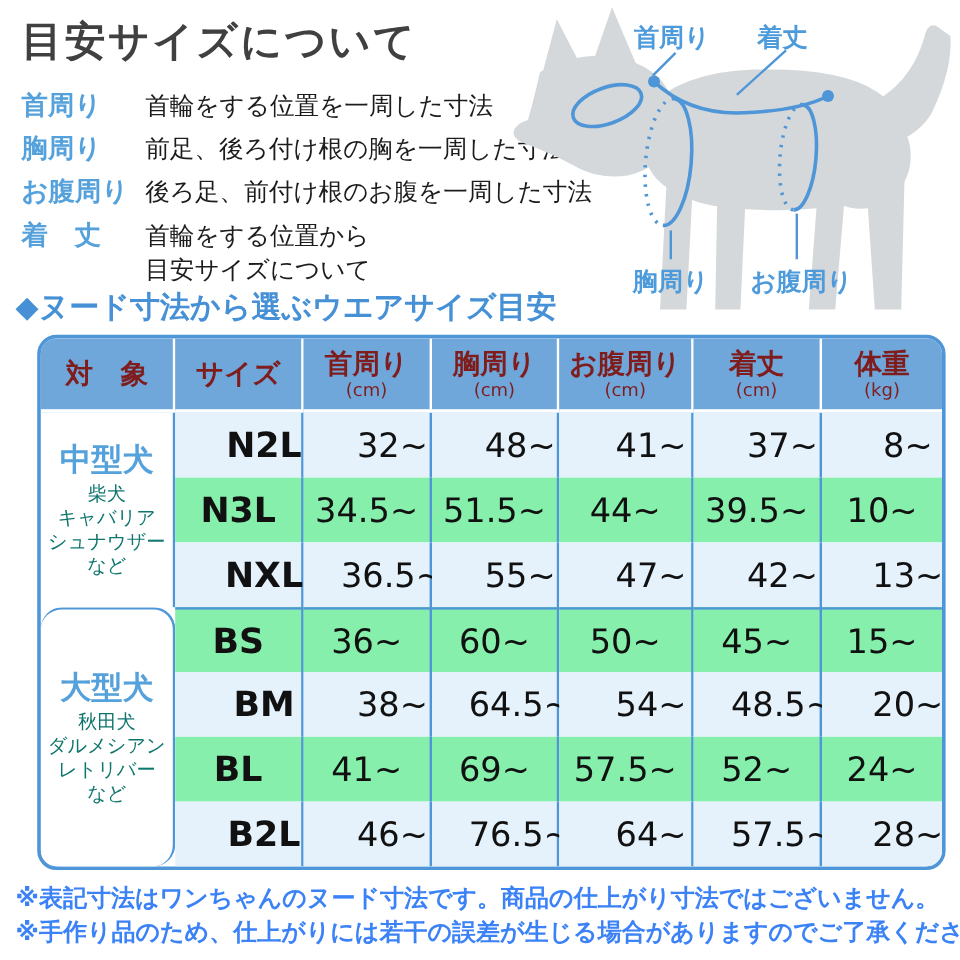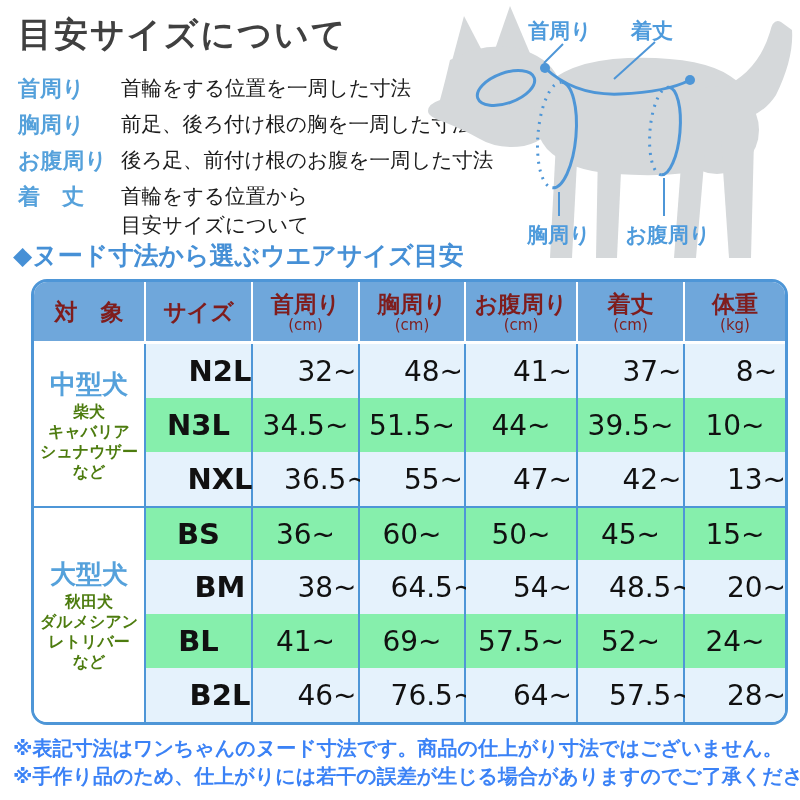--- a/index.html
+++ b/index.html
@@ -66,23 +66,23 @@
   }
   .td.cl{border-right:none;}
   .td.alt{background:#E5F2FC;padding-left:43px;}
   .td.size{font-weight:bold;font-size:29px;}
   .grp-top{border-top:2.5px solid #4E96D7;}
   .group-cell{
     grid-column:1;background:#ffffff;border-right:2px solid #4E96D7;
     display:flex;flex-direction:column;align-items:center;justify-content:center;
   }
   .group-cell.g1{grid-row:2/5;}
-  .group-cell.g2{grid-row:5/9;border-top:2.5px solid #4E96D7;}
+  .group-cell.g2{grid-row:5/9;border-top:2.5px solid #4E96D7;border-radius:18px;}
   .group-type{font-size:26px;font-weight:bold;color:#55A1DB;line-height:32px;margin-bottom:2px;white-space:nowrap;}
-  .group-breed{font-size:16px;color:#4d7c0f;line-height:20px;font-weight:700;white-space:nowrap;}
+  .group-breed{font-size:16px;color:#0f766e;line-height:20px;font-weight:400;white-space:nowrap;}
 
   
   .notes{position:absolute;left:13px;top:734px;width:780px;}
   .note{font-size:20px;font-weight:bold;color:#3b82f6;line-height:28px;white-space:nowrap;}
 </style>
 </head>
 <body>
 
 <div class="page">
 

